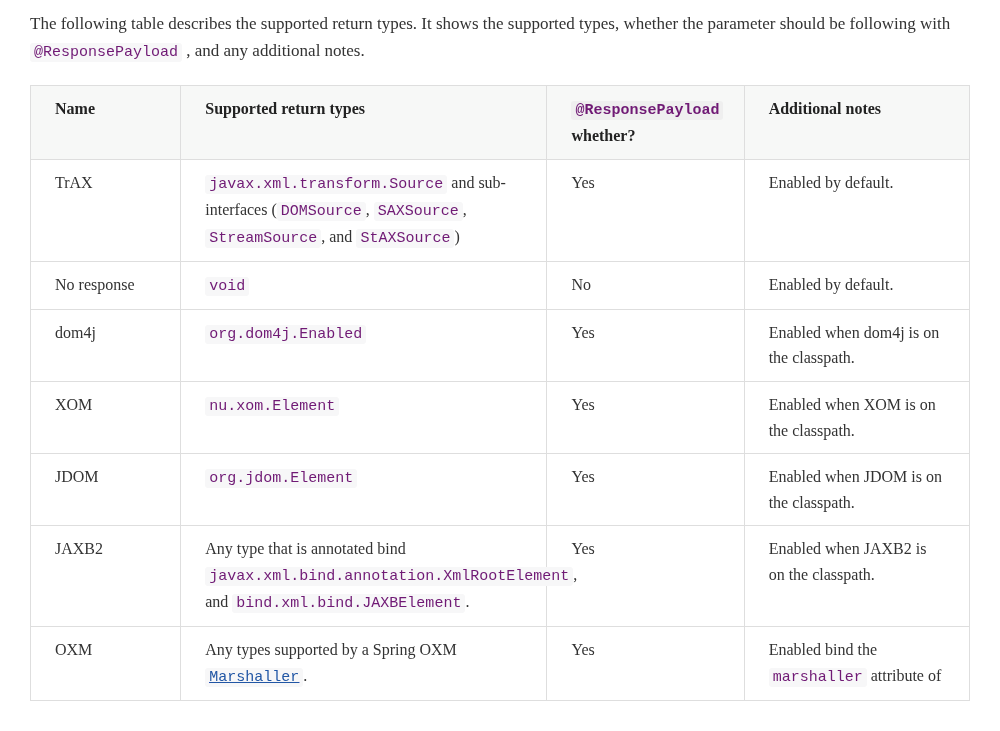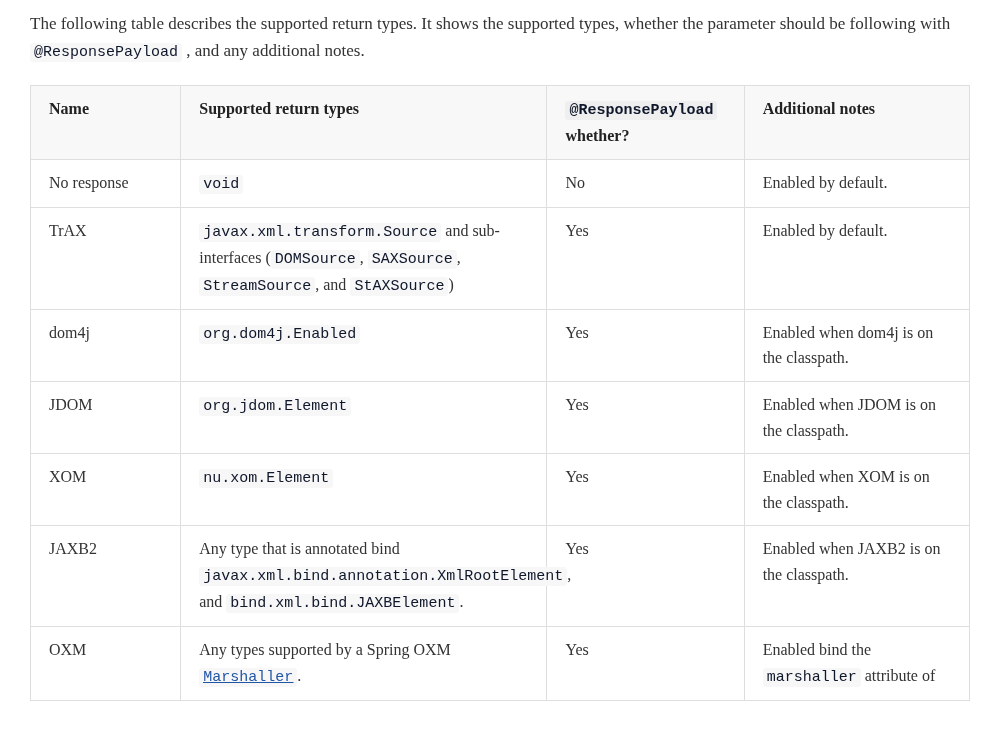--- a/index.html
+++ b/index.html
@@ -14,36 +14,36 @@
   .intro {
     margin: 10px 0 20px 0;
     color: #333;
   }
   code, .code {
     font-family: "Consolas", "Menlo", "Courier New", monospace;
     background: #f7f7f8;
     padding: 1px 4px;
     border-radius: 3px;
     font-size: 15px;
-    color: #0f172a;
+    color: #701a75;
   }
   a.code-link code {
     color: #2156a5;
     text-decoration: underline;
   }
   table {
     border-collapse: collapse;
     width: 100%;
     table-layout: fixed;
     font-size: 16px;
   }
   th, td {
     text-align: left;
     vertical-align: top;
-    padding: 10px 18px;
+    padding: 10px 24px;
     border: 1px solid #dedede;
   }
   thead th {
     background: #f7f8f7;
     font-weight: bold;
     color: #222;
   }
   thead th .code {
     background: #efefef;
   }
@@ -74,63 +74,63 @@
       <th>Supported return types</th>
       <th>
         <code class="code">@ResponsePayload</code><span> whether?</span>
       </th>
       <th>Additional notes</th>
     </tr>
   </thead>
   <tbody>
 
     <tr>
+      <td>TrAX</td>
+      <td>
+        <code class="code">javax.xml.transform.Source</code><span> and sub-interfaces (</span><code class="code">DOMSource</code><span>, </span><code class="code">SAXSource</code><span>, </span><code class="code">StreamSource</code><span>, and </span><code class="code">StAXSource</code><span>)</span>
+      </td>
+      <td>Yes</td>
+      <td>Enabled by default.</td>
+    </tr>
+
+    <tr>
       <td>No response</td>
       <td>
         <code class="code">void</code>
       </td>
       <td>No</td>
-      <td>Enabled by default.</td>
-    </tr>
-
-    <tr>
-      <td>TrAX</td>
-      <td>
-        <code class="code">javax.xml.transform.Source</code><span> and sub-interfaces (</span><code class="code">DOMSource</code><span>, </span><code class="code">SAXSource</code><span>, </span><code class="code">StreamSource</code><span>, and </span><code class="code">StAXSource</code><span>)</span>
-      </td>
-      <td>Yes</td>
       <td>Enabled by default.</td>
     </tr>
 
 
     <tr>
       <td>dom4j</td>
       <td>
         <code class="code">org.dom4j.Enabled</code>
       </td>
       <td>Yes</td>
       <td>Enabled when dom4j is on the classpath.</td>
     </tr>
 
     <tr>
+      <td>XOM</td>
+      <td>
+        <code class="code">nu.xom.Element</code>
+      </td>
+      <td>Yes</td>
+      <td>Enabled when XOM is on the classpath.</td>
+    </tr>
+
+    <tr>
       <td>JDOM</td>
       <td>
         <code class="code">org.jdom.Element</code>
       </td>
       <td>Yes</td>
       <td>Enabled when JDOM is on the classpath.</td>
-    </tr>
-
-    <tr>
-      <td>XOM</td>
-      <td>
-        <code class="code">nu.xom.Element</code>
-      </td>
-      <td>Yes</td>
-      <td>Enabled when XOM is on the classpath.</td>
     </tr>
 
     <tr>
       <td>JAXB2</td>
       <td>
         <span>Any type that is annotated bind </span><code class="code">javax.xml.bind.annotation.XmlRootElement</code><span>, and </span><code class="code">bind.xml.bind.JAXBElement</code><span>.</span>
       </td>
       <td>Yes</td>
       <td>Enabled when JAXB2 is on the classpath.</td>
     </tr>

